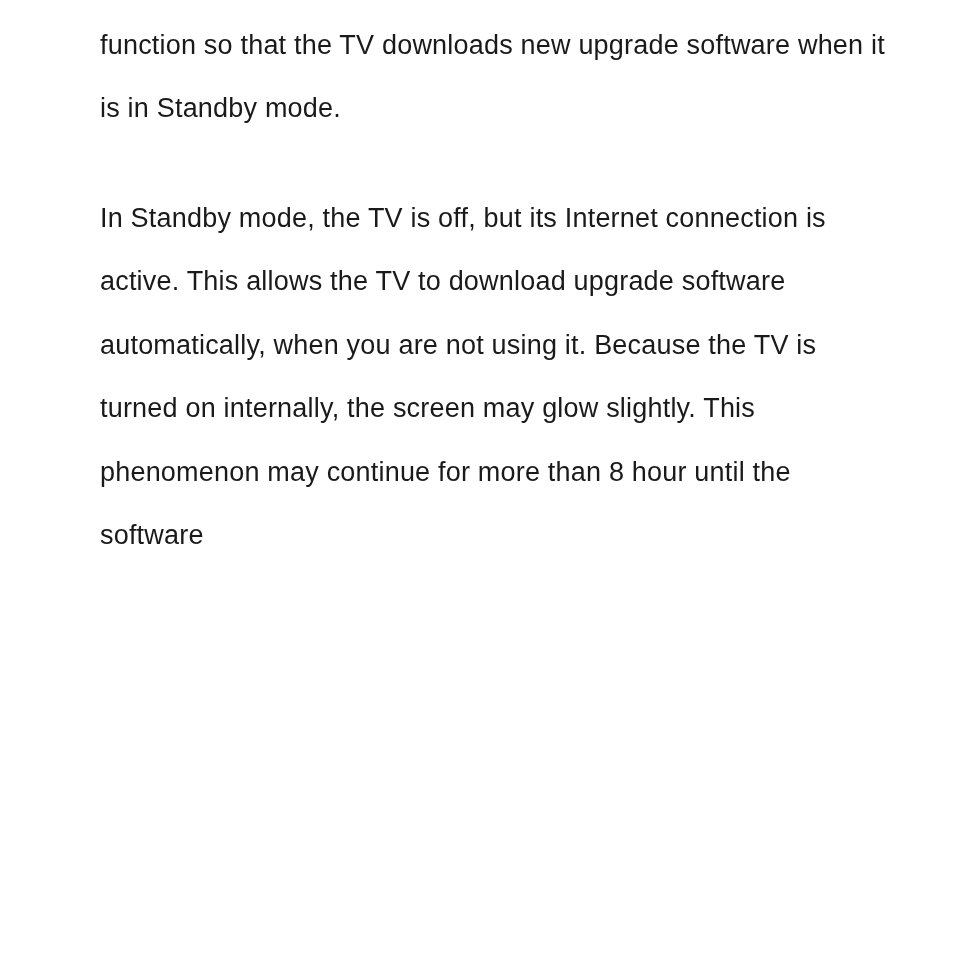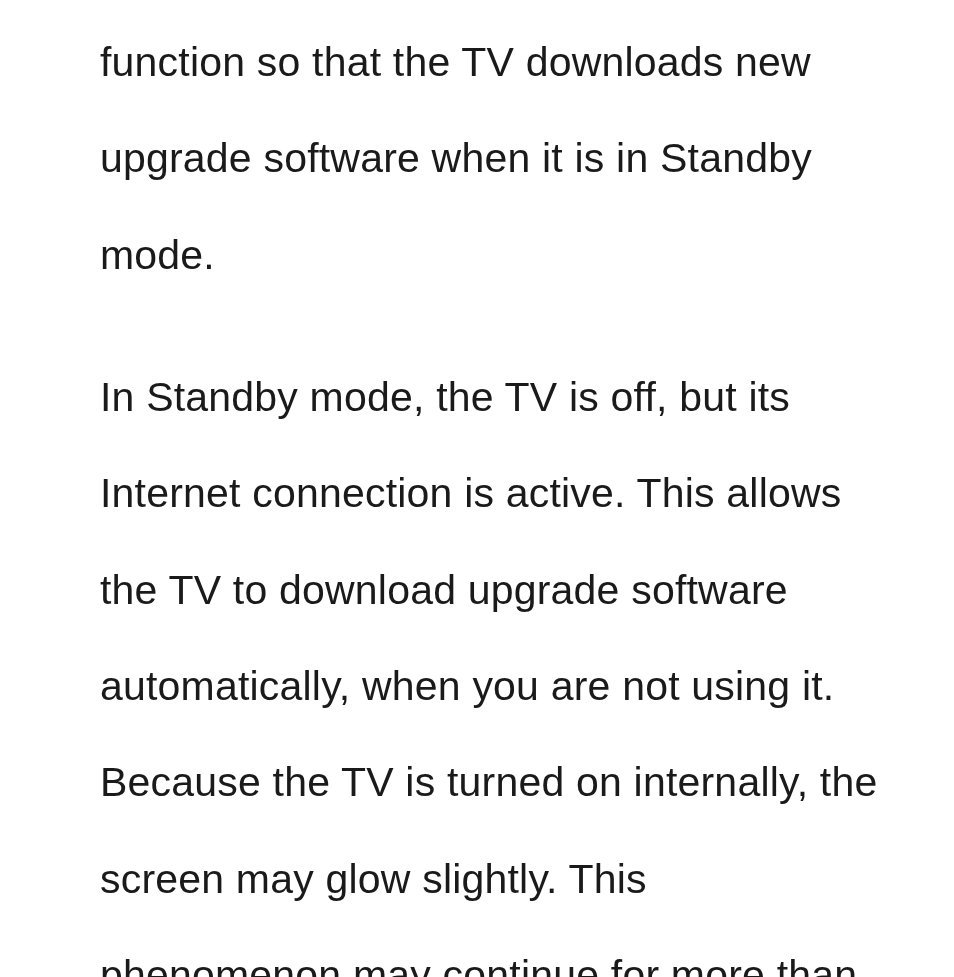--- a/index.html
+++ b/index.html
@@ -12,29 +12,29 @@
   }
   body {
     font-family: Arial, Helvetica, sans-serif;
     color: #1a1a1a;
   }
   .page {
     box-sizing: border-box;
     padding: 14px 64px 0 100px;
   }
   .para {
-    font-size: 41px;
+    font-size: 27px;
     line-height: 2.35;
     font-weight: 400;
     letter-spacing: 0.2px;
     margin: 0;
   }
   .para + .para {
     margin-top: 46px;
   }
 </style>
 </head>
 <body>
 
 <div class="page">
   <p class="para">function so that the TV downloads new upgrade software when it is in Standby mode.</p>
-  <p class="para">In Standby mode, the TV is off, but its Internet connection is active. This allows the TV to download upgrade software automatically, when you are not using it. Because the TV is turned on internally, the screen may glow slightly. This phenomenon may continue for more than 4 hour until the software</p>
+  <p class="para">In Standby mode, the TV is off, but its Internet connection is active. This allows the TV to download upgrade software automatically, when you are not using it. Because the TV is turned on internally, the screen may glow slightly. This phenomenon may continue for more than 8 hour until the software</p>
 </div>
 
 </body></html>

